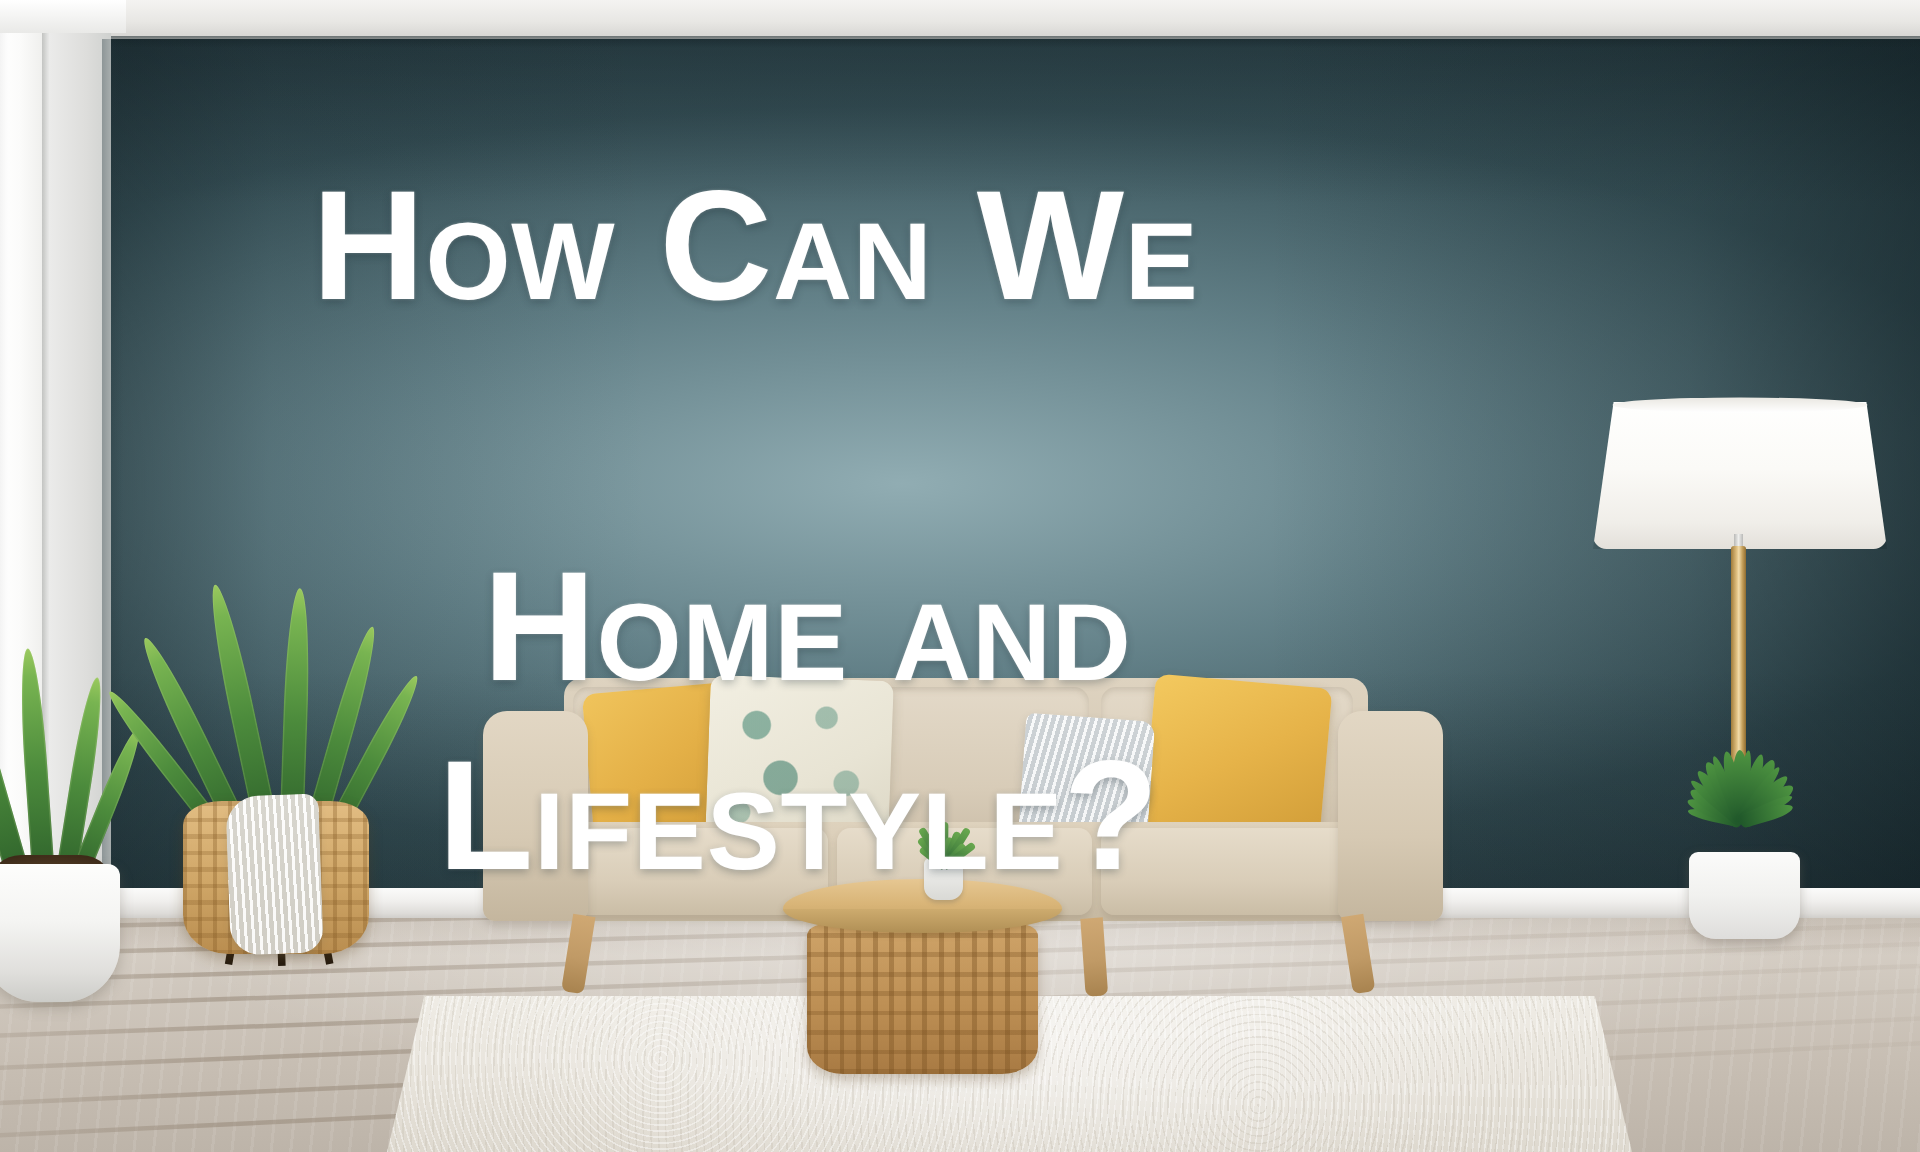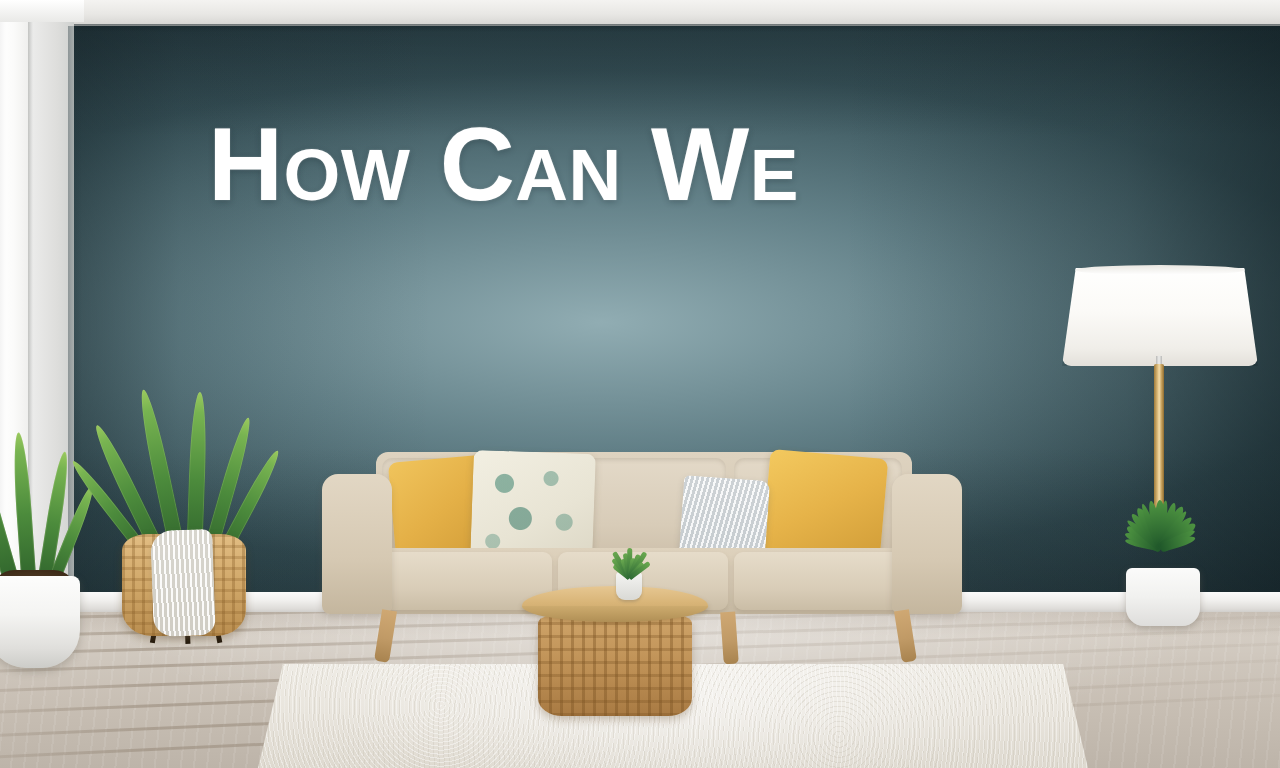--- a/index.html
+++ b/index.html
@@ -480,15 +480,17 @@
           <div class="lp-leaf" style="transform: rotate(55deg); height: 41px; width: 11px;"></div>
           <div class="lp-leaf" style="transform: rotate(64.5deg); height: 39px; width: 7px;"></div>
           <div class="lp-leaf" style="transform: rotate(74deg); height: 36px; width: 9px;"></div>
         </div>
       <div class="lp-pot"></div>
     </div>
   </div>
 
   <div class="headline">
     <div class="hl-line hl1">How Can We</div>
+    <div class="hl-line hl3">Home and</div>
+    <div class="hl-line hl4">Lifestyle?</div>
   </div>
 
 </div>
 
 </body></html>

